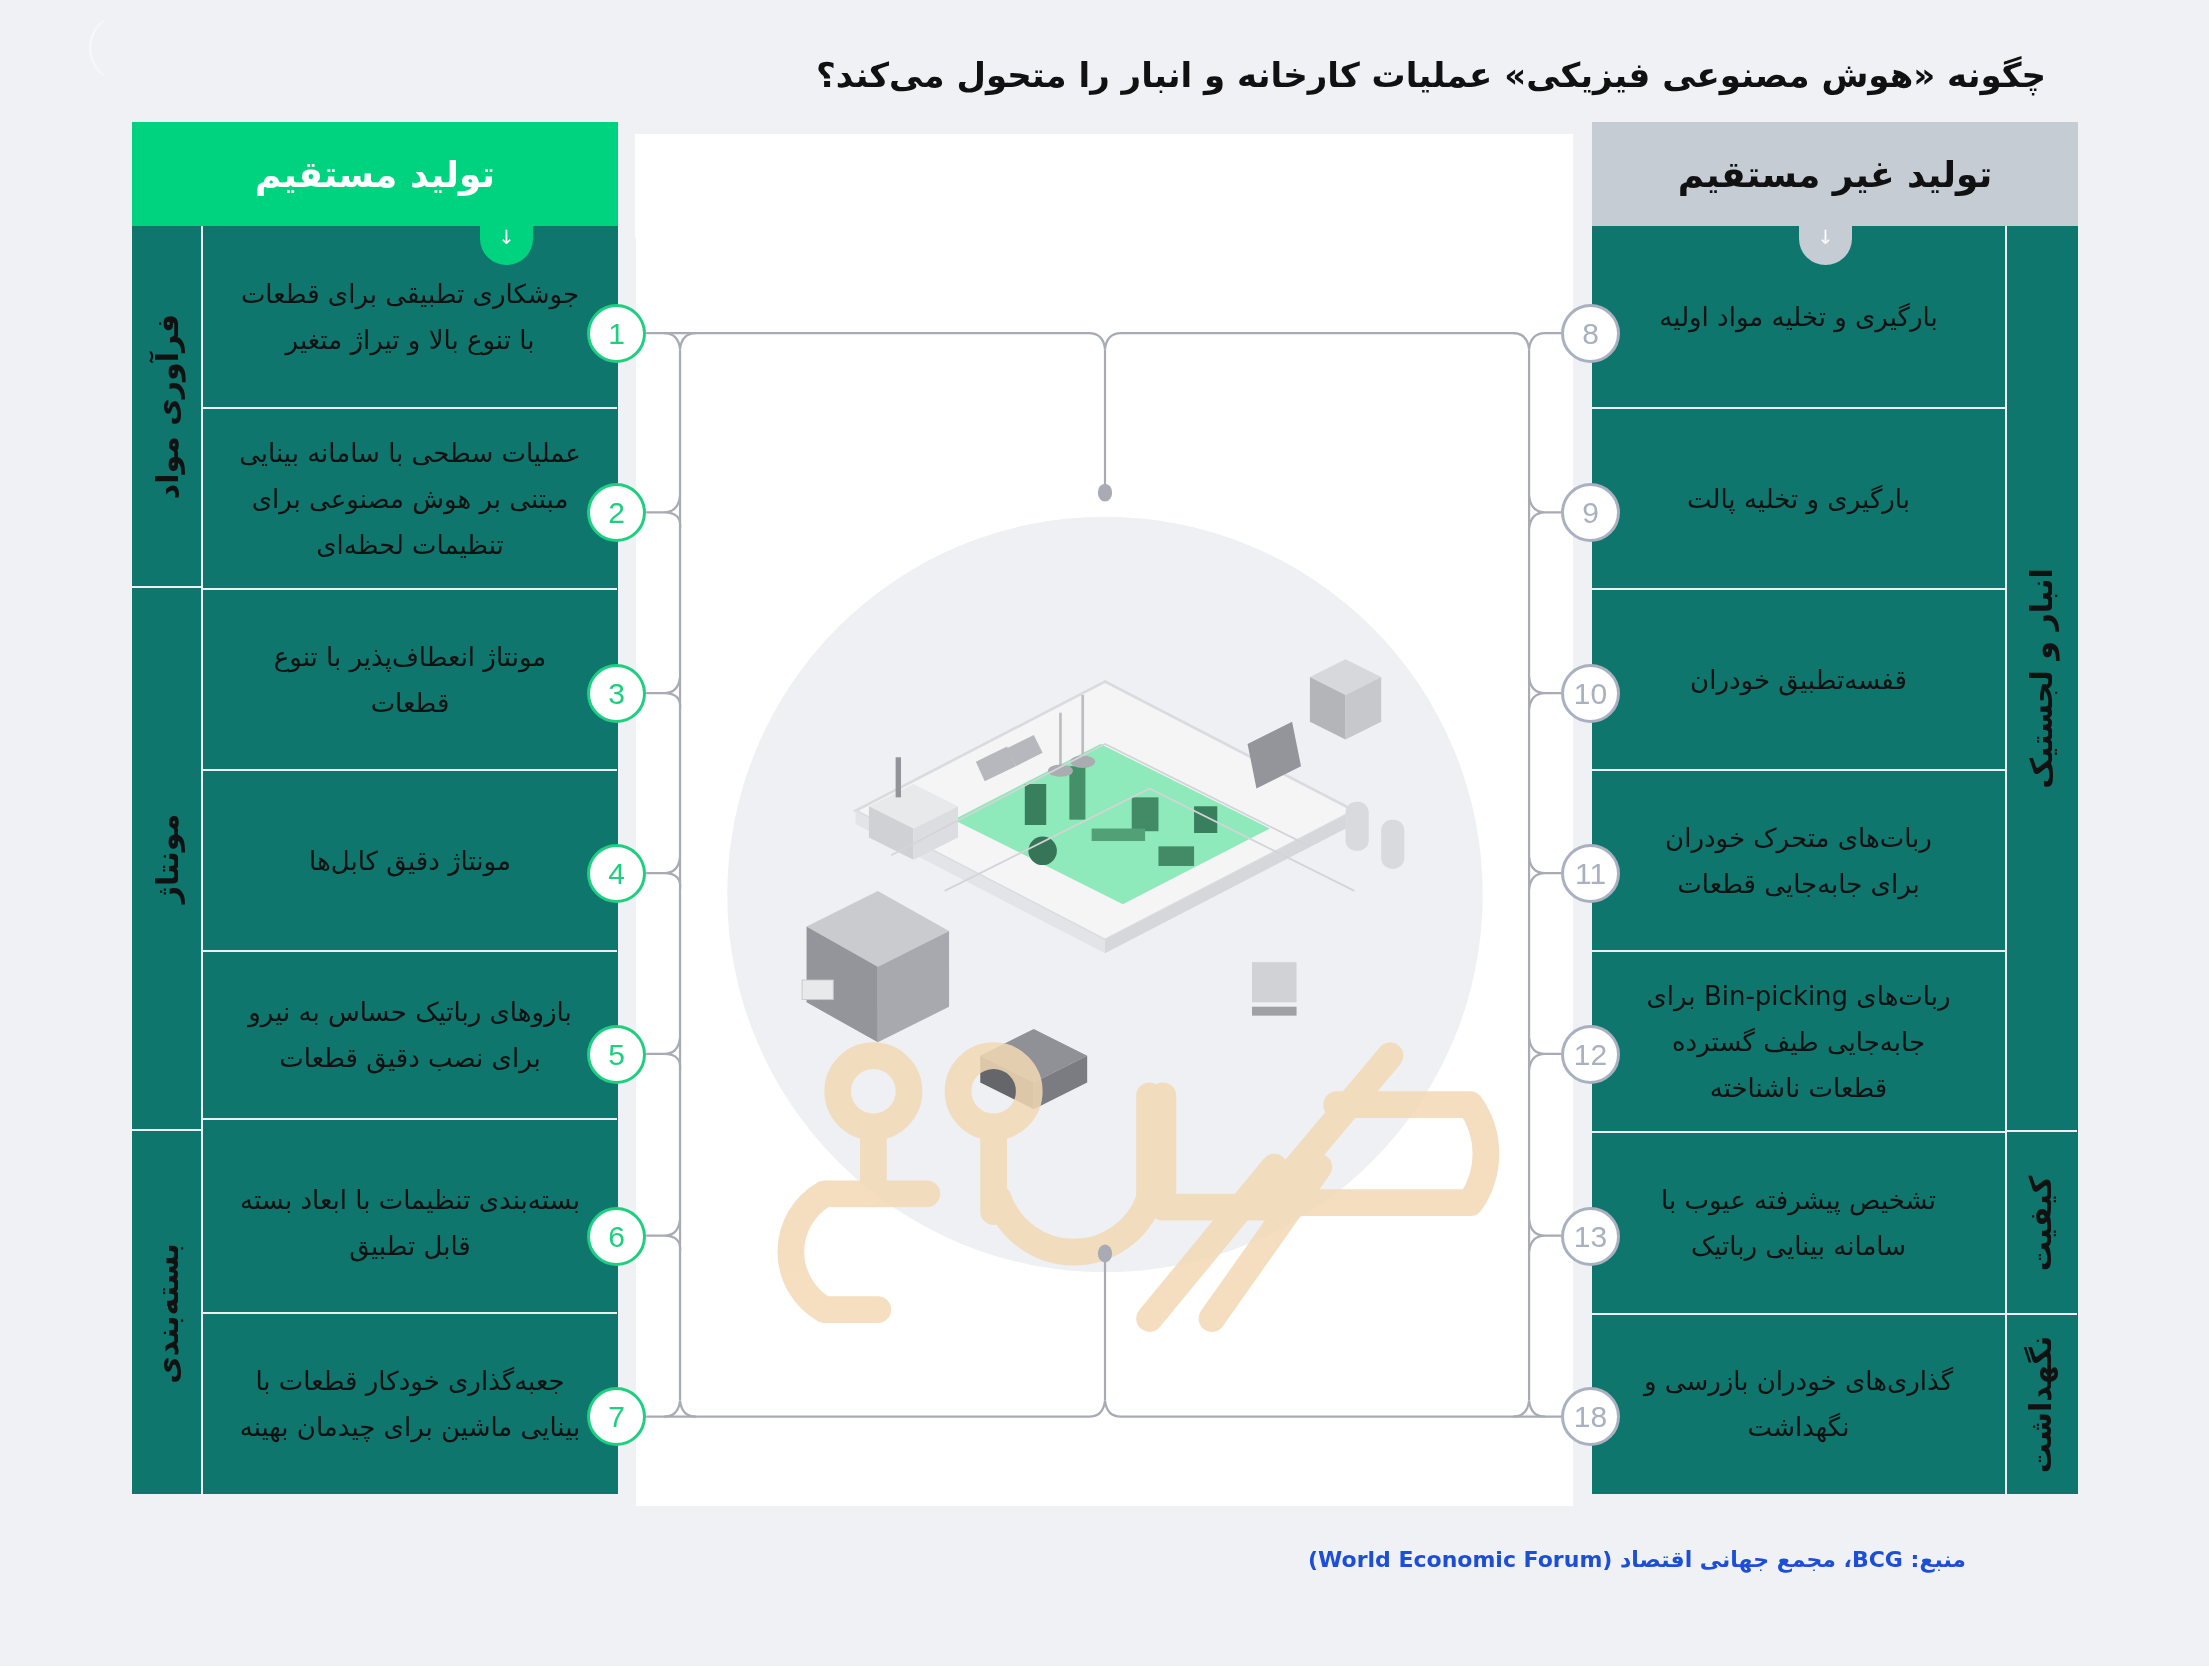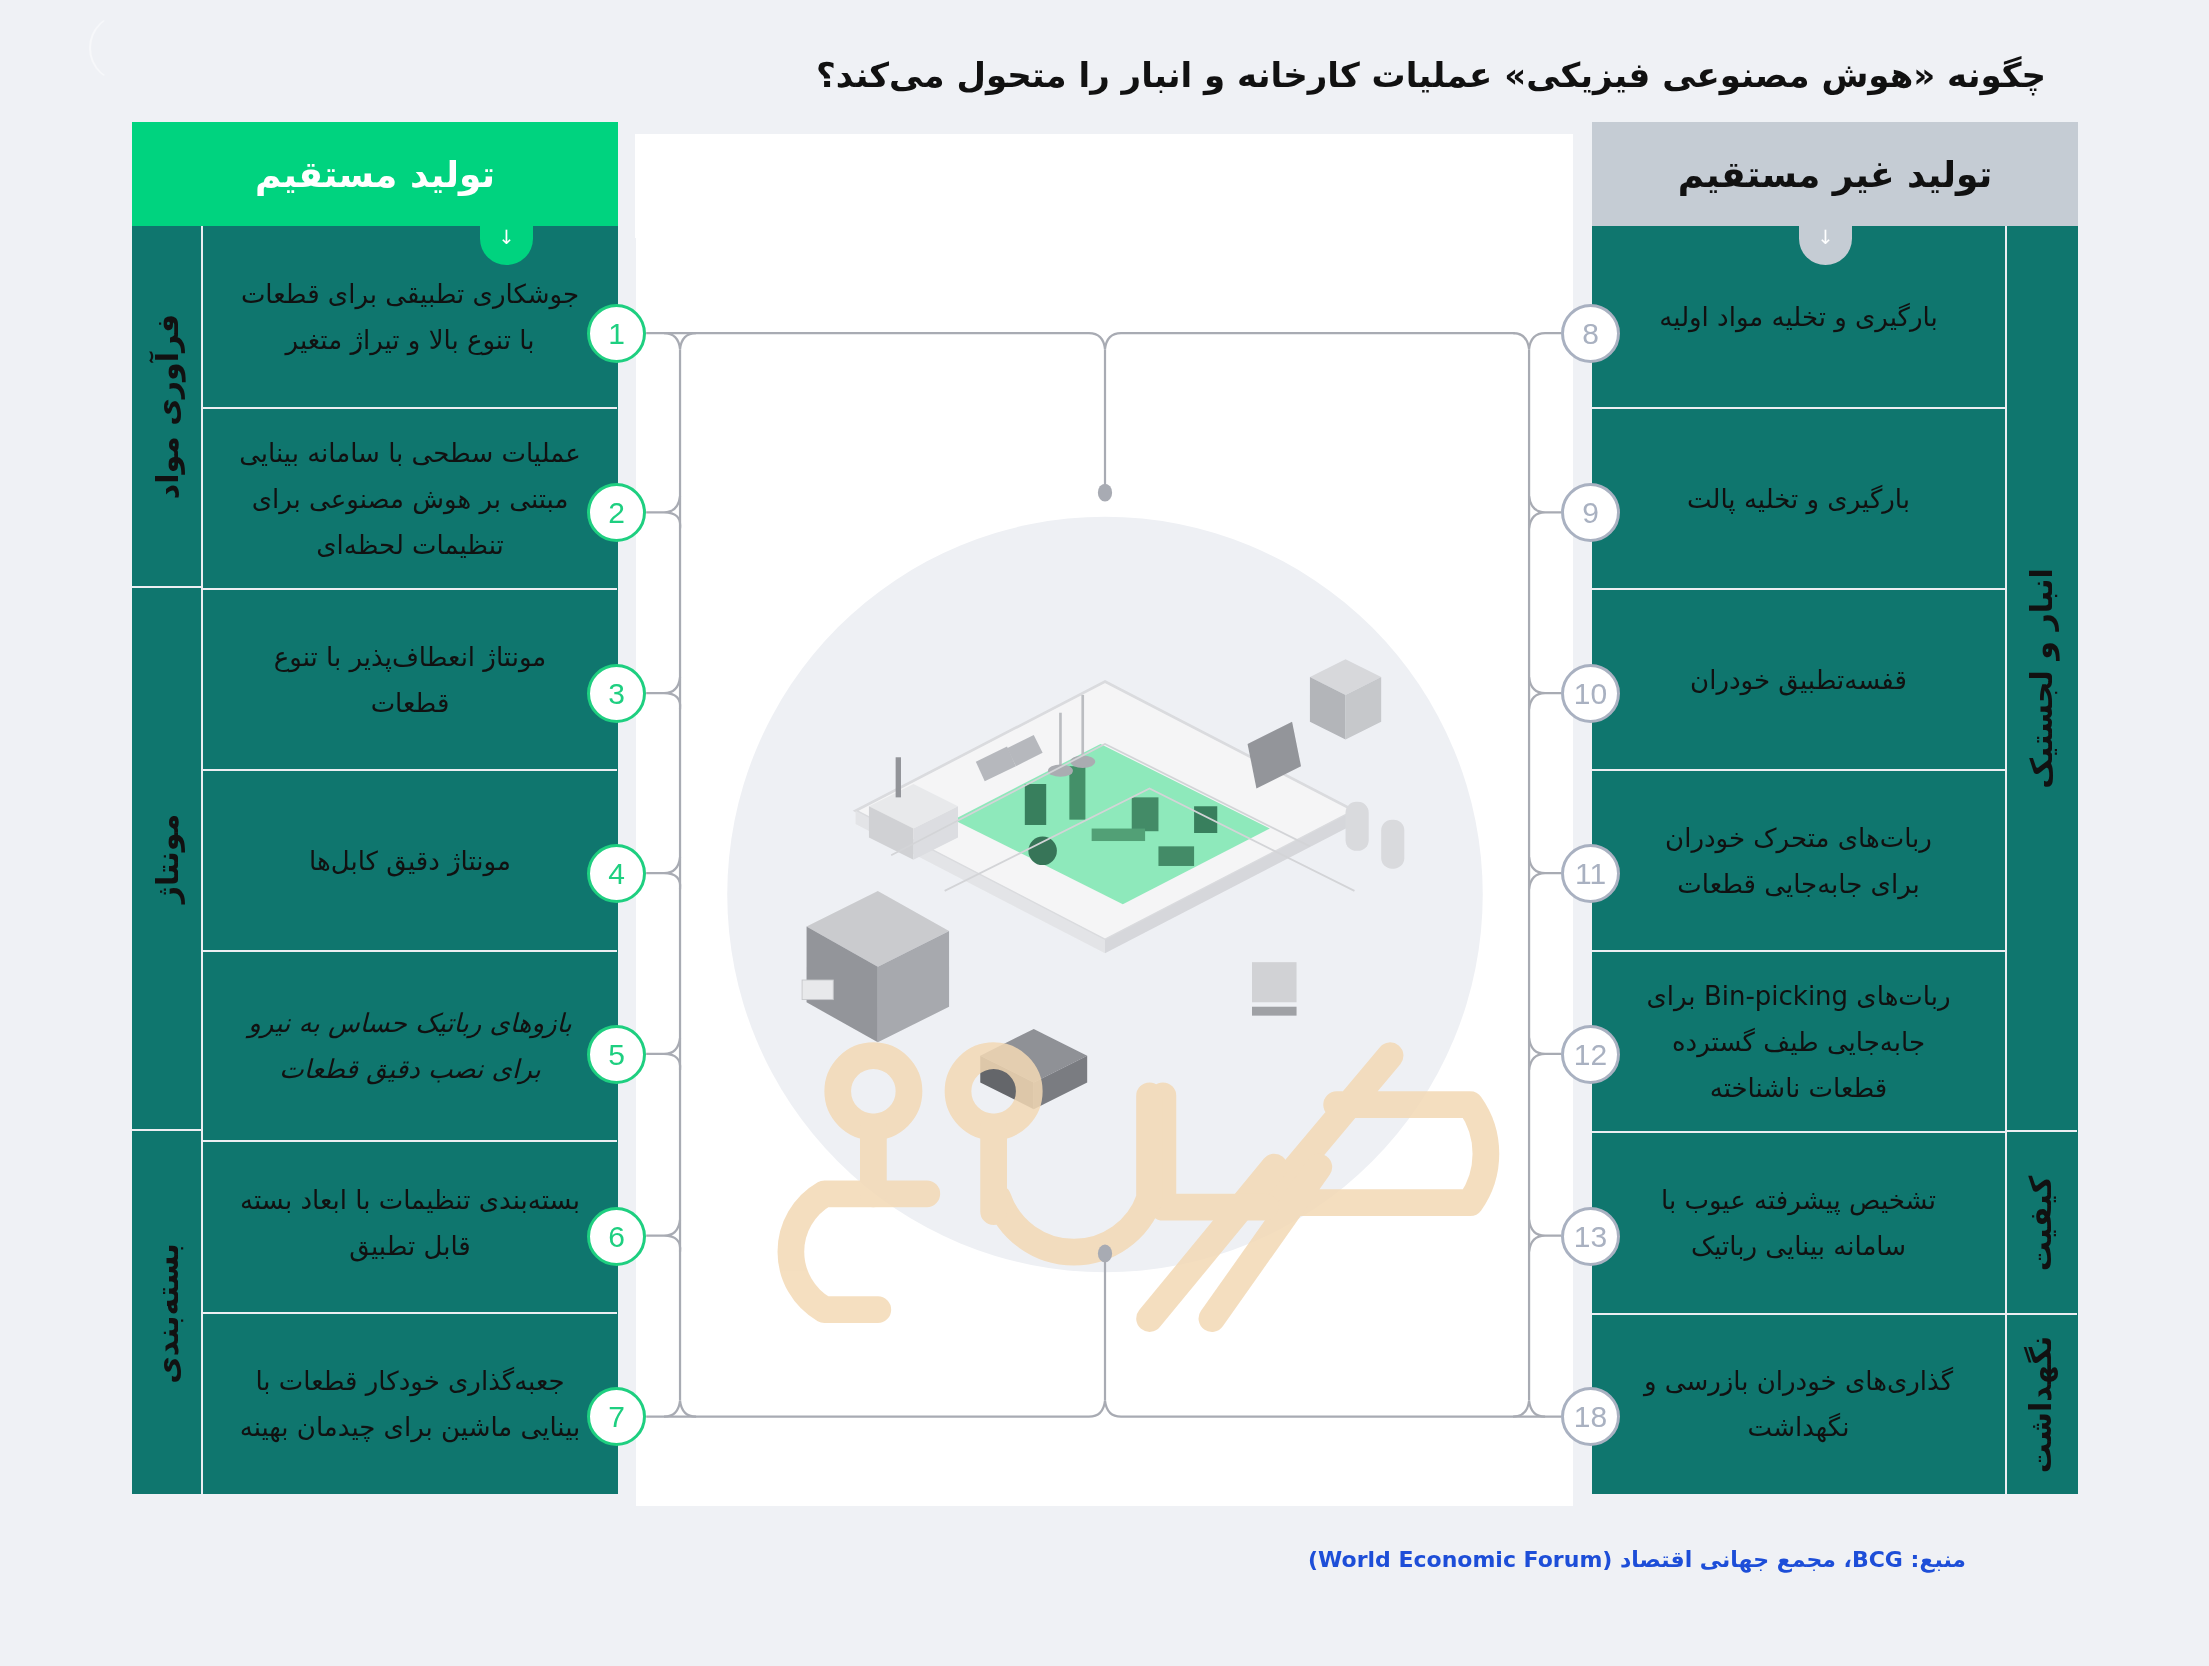--- a/index.html
+++ b/index.html
@@ -166,21 +166,21 @@
     </div>
   <div class="item" style="left:71px;top:287px;width:414px;height:181px;">
       <span class="txt">عملیات سطحی با سامانه بینایی مبتنی بر هوش مصنوعی برای تنظیمات لحظه‌ای</span>
     </div>
   <div class="item" style="left:71px;top:468px;width:414px;height:181px;">
       <span class="txt" style="max-width:303px">مونتاژ انعطاف‌پذیر با تنوع قطعات</span>
     </div>
   <div class="item" style="left:71px;top:649px;width:414px;height:181px;">
       <span class="txt">مونتاژ دقیق کابل‌ها</span>
     </div>
-  <div class="item" style="left:71px;top:830px;width:414px;height:190px;font-style:italic;">
+  <div class="item" style="left:71px;top:830px;width:414px;height:168px;">
       <span class="txt">بازوهای رباتیک حساس به نیرو برای نصب دقیق قطعات</span>
     </div>
   <div class="item" style="left:71px;top:1011px;width:414px;height:181px;">
       <span class="txt">بسته‌بندی تنظیمات با ابعاد بسته قابل تطبیق</span>
     </div>
   <div class="item" style="left:71px;top:1192px;width:414px;height:180px;border-bottom:none;">
       <span class="txt" style="max-width:356px">جعبه‌گذاری خودکار قطعات با بینایی ماشین برای چیدمان بهینه</span>
     </div>
 </div>
 <div class="gutter" style="left:618px;"></div>

